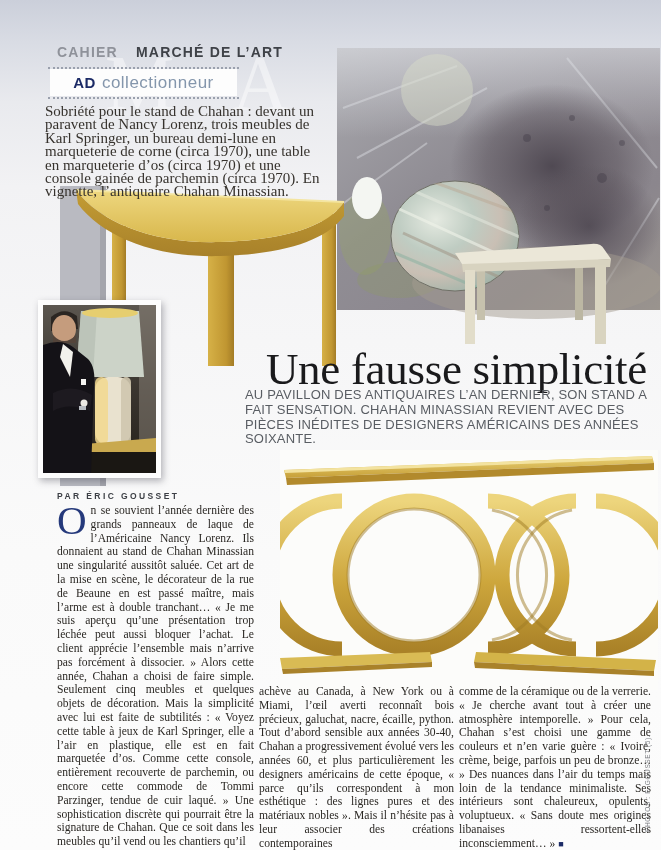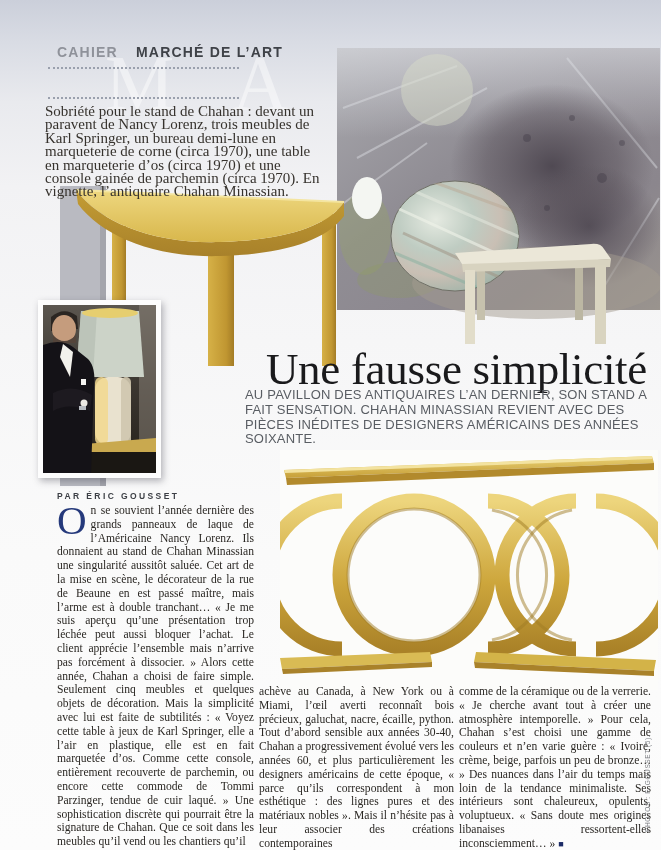--- a/index.html
+++ b/index.html
@@ -217,20 +217,24 @@
         <rect x="38" y="74" width="5" height="6" fill="#f5f5f2"></rect>
       </g>
     </svg>
   </div>
 
   <div class="kicker">
     <span class="kicker-label">CAHIER</span>
     <span class="kicker-title">MARCHÉ DE L’ART</span>
   </div>
   <div class="dotted d1"></div>
+  <div class="badge">
+    <span class="badge-ad">AD</span>
+    <span class="badge-label">collectionneur</span>
+  </div>
   <div class="dotted d2"></div>
 
   <p class="lead-caption">Sobriété pour le stand de Chahan : devant un paravent de Nancy Lorenz, trois meubles de Karl Springer, un bureau demi-lune en marqueterie de corne (circa 1970), une table en marqueterie d’os (circa 1970) et une console gainée de parchemin (circa 1970). En vignette, l’antiquaire Chahan Minassian.</p>
 
   <h1 class="headline">Une fausse simplicité</h1>
   <p class="standfirst">AU PAVILLON DES ANTIQUAIRES L’AN DERNIER, SON STAND A FAIT SENSATION. CHAHAN MINASSIAN REVIENT AVEC DES PIÈCES INÉDITES DE DESIGNERS AMÉRICAINS DES ANNÉES SOIXANTE.</p>
 
   <svg class="console" width="378" height="240" viewBox="0 0 378 240">
     <defs>
       <linearGradient id="cs-ring" x1="0" y1="0" x2="0" y2="1">

